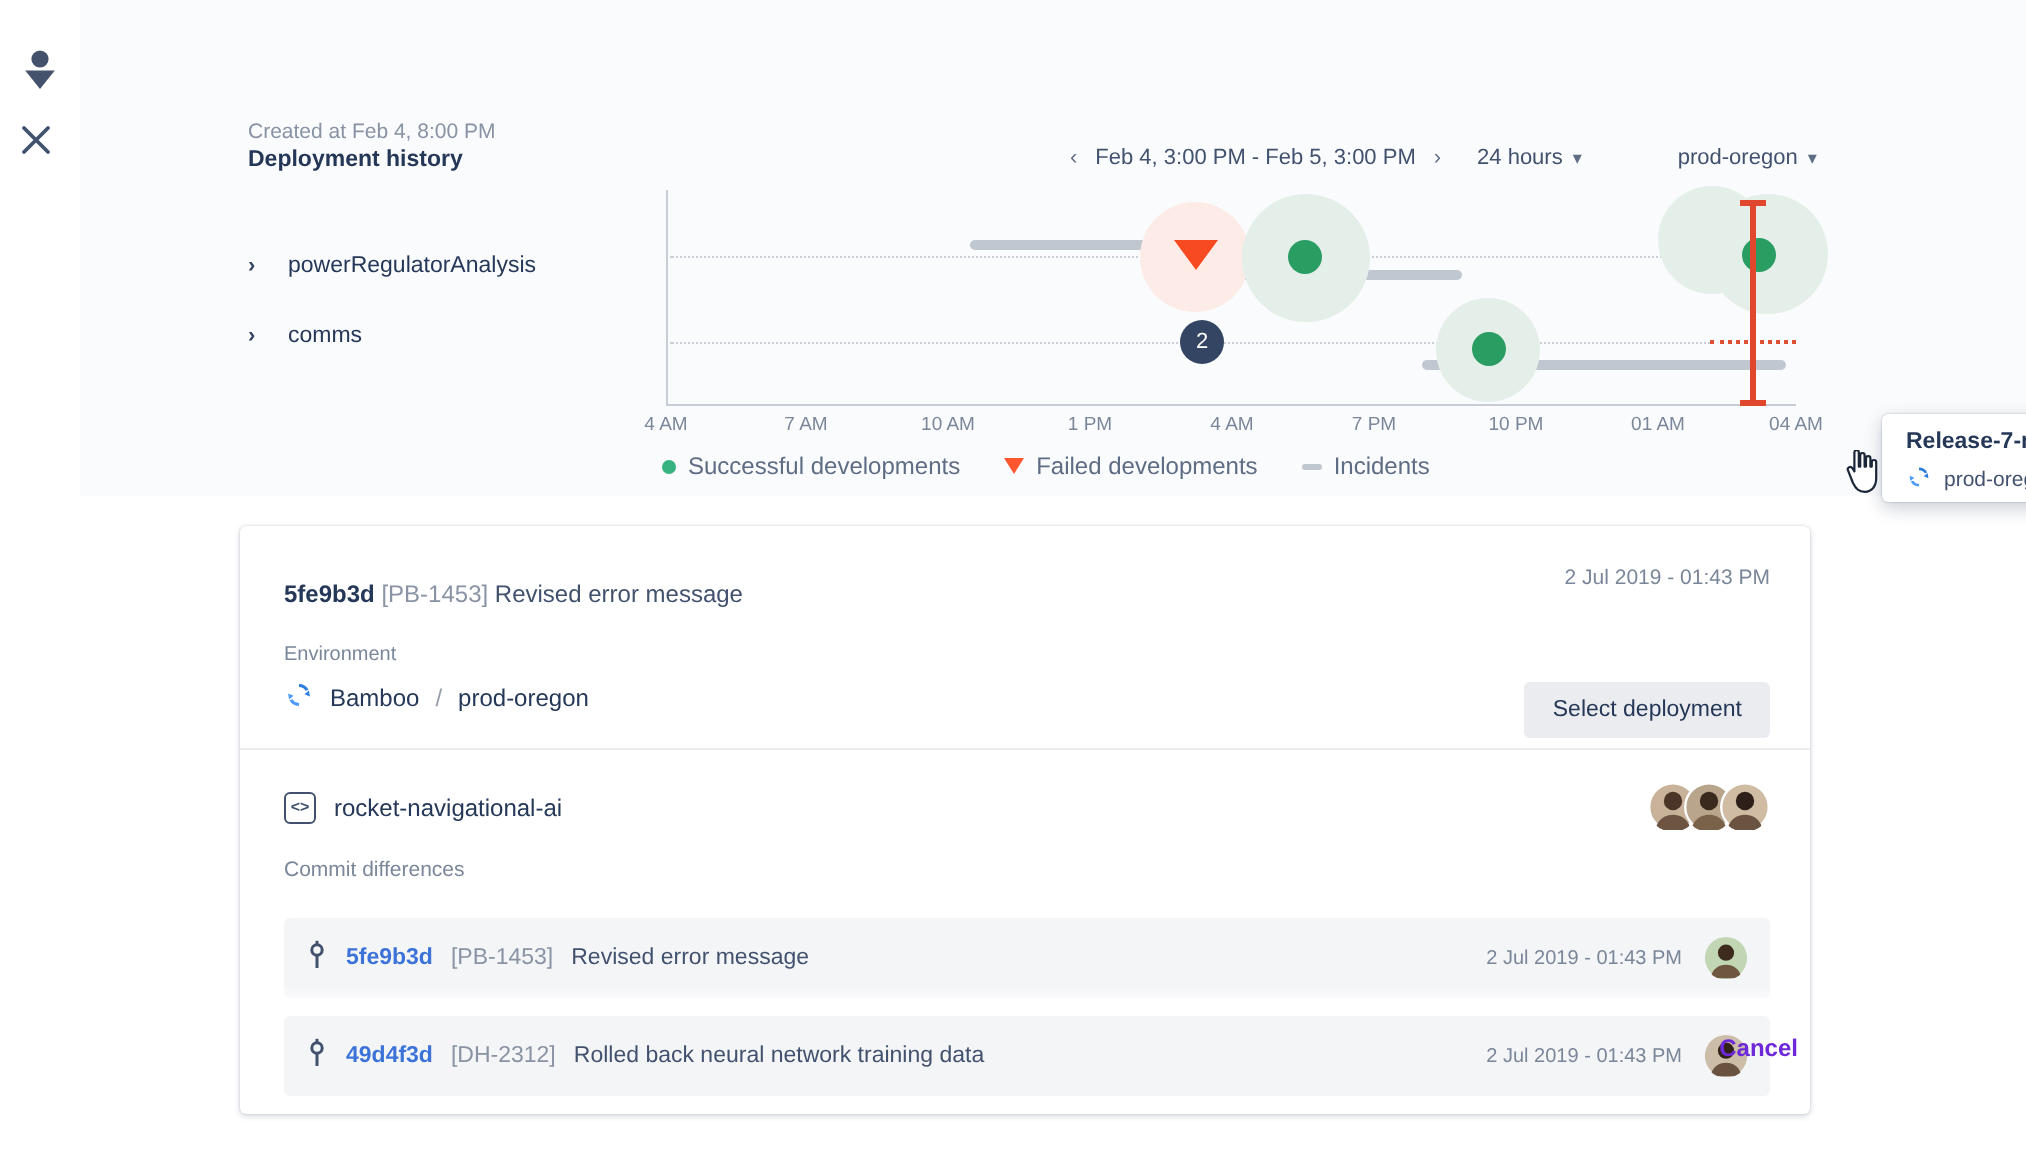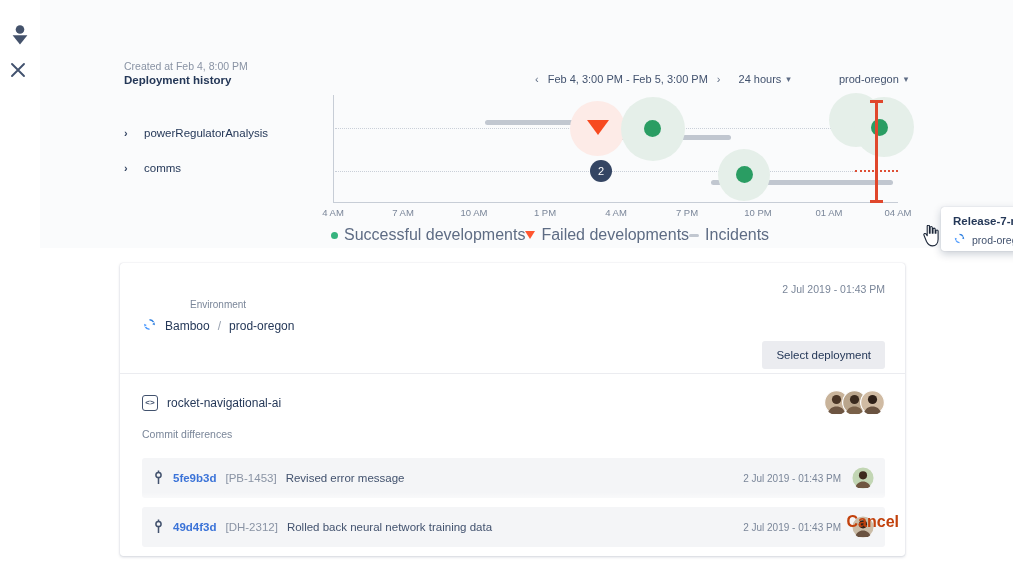--- a/index.html
+++ b/index.html
@@ -103,22 +103,22 @@
 
   .cursor-hand { position: absolute; left: 629px; top: 130px; z-index: 25; }
 
   
   .ticks { position: absolute; left: 40px; top: 112px; width: 565px; height: 14px; }
   .tick { position: absolute; font-size: 9.5px; color: #7a8699; transform: translateX(-50%); white-space: nowrap; }
 
   
   .legend {
     position: absolute; left: 38px; top: 131px;
-    display: flex; align-items: flex-start; 
-    font-size: 16px; color: #5e6c84;
+    display: flex; align-items: flex-start; gap: 22px;
+    font-size: 12px; color: #5e6c84;
   }
   .lg { display: flex; align-items: center; gap: 6px; }
   .lg-dot { width: 7px; height: 7px; border-radius: 50%; background: #36b37e; }
   .lg-tri { width: 0; height: 0; border-left: 5px solid transparent; border-right: 5px solid transparent; border-top: 8px solid #ff5630; }
   .lg-dash { width: 10px; height: 3px; background: #c1c7d0; border-radius: 2px; }
 
   
   .bottom { position: absolute; left: 40px; top: 248px; width: 973px; height: 329px; background: #ffffff; }
 
   .card {
@@ -130,21 +130,21 @@
   .card-head { position: relative; padding: 18px 20px 16px 22px; min-height: 110px; }
   .head-row1 { display: flex; align-items: center; gap: 10px; }
   .badge-success {
     background: #e3fcef; color: #0f7b4e; font-size: 9px; font-weight: bold;
     letter-spacing: 0.4px; padding: 3px 6px 2px; border-radius: 3px;
   }
   .release-link { font-size: 14px; font-weight: bold; color: #4c7fe0; cursor: pointer; }
   .commit-line { margin-top: 9px; font-size: 12px; color: #42526e; }
   .commit-line .hash { font-weight: bold; color: #253858; }
   .commit-line .issue { color: #8993a4; }
-  .env-label { margin-top: 18px; font-size: 10px; color: #7a8699; margin-left: 48px; }
+  .env-label { margin-top: 18px; font-size: 10px; color: #7a8699; }
   .env-row { margin-top: 7px; display: flex; align-items: center; gap: 8px; font-size: 12px; color: #253858; }
   .env-sep { color: #97a0af; }
 
   .head-time {
     position: absolute; right: 20px; top: 20px;
     font-size: 10.5px; color: #7a8699;
   }
   .select-deploy {
     position: absolute; right: 20px; top: 78px;
     background: #ebecf0; color: #253858; border: none; border-radius: 3px;
@@ -178,21 +178,21 @@
   .cr-time { font-size: 10px; color: #7a8699; }
 
   .commit-node { color: #42526e; }
 
   .footer {
     position: absolute; right: 108px; bottom: 38px;
     display: flex; align-items: center; gap: 16px;
   }
   .btn-cancel {
     background: none; border: none; font-family: inherit;
-    font-size: 16px; font-weight: bold; color: #c2410c; cursor: pointer; padding: 8px 6px;
+    font-size: 12px; font-weight: bold; color: #6d28d9; cursor: pointer; padding: 8px 6px;
   }
   .btn-disabled {
     background: #f0f1f4; border: none; border-radius: 3px; font-family: inherit;
     font-size: 12px; color: #a5adba; padding: 9px 14px; cursor: default;
   }
 
   .card-fade {
     position: absolute; left: 80px; top: 244px; width: 785px; height: 14px;
     background: linear-gradient(to bottom, rgba(255,255,255,0), #ffffff);
   }
@@ -328,20 +328,25 @@
           <span>Incidents</span>
         </div>
       </div>
     </div>
   </div>
 
   <div class="bottom">
     <div class="card">
 
       <div class="card-head">
+        <div class="commit-line">
+          <span class="hash">5fe9b3d</span>
+          <span class="issue">[PB-1453]</span>
+          <span>Revised error message</span>
+        </div>
         <div class="env-label">Environment</div>
         <div class="env-row">
           <span>
             <svg width="15" height="15" viewBox="0 0 16 16">
                 <path d="M8 2.2a5.8 5.8 0 0 1 5.1 3l-1.6.5A4.1 4.1 0 0 0 8 3.8z" fill="#2e7fe0"></path>
                 <path d="M13.3 5.6l.5 3.2-2.9-1.2z" fill="#2e7fe0"></path>
                 <path d="M8 13.8a5.8 5.8 0 0 1-5.1-3l1.6-.5A4.1 4.1 0 0 0 8 12.2z" fill="#4c9aff"></path>
                 <path d="M2.7 10.4l-.5-3.2 2.9 1.2z" fill="#4c9aff"></path>
               </svg>
           </span>

